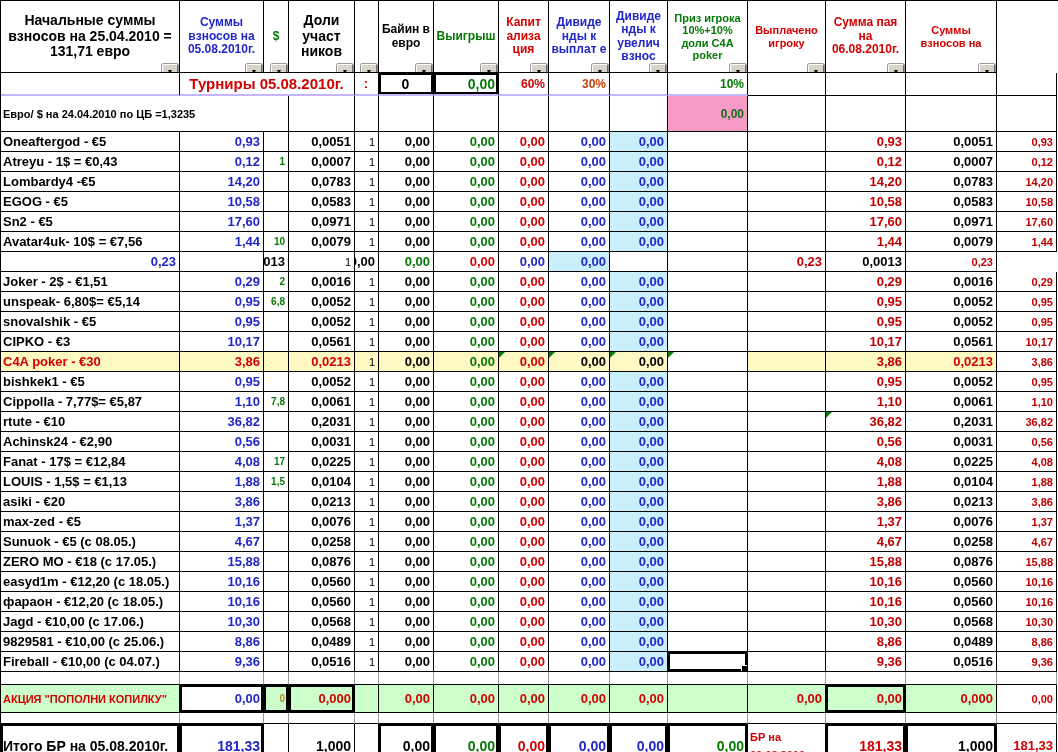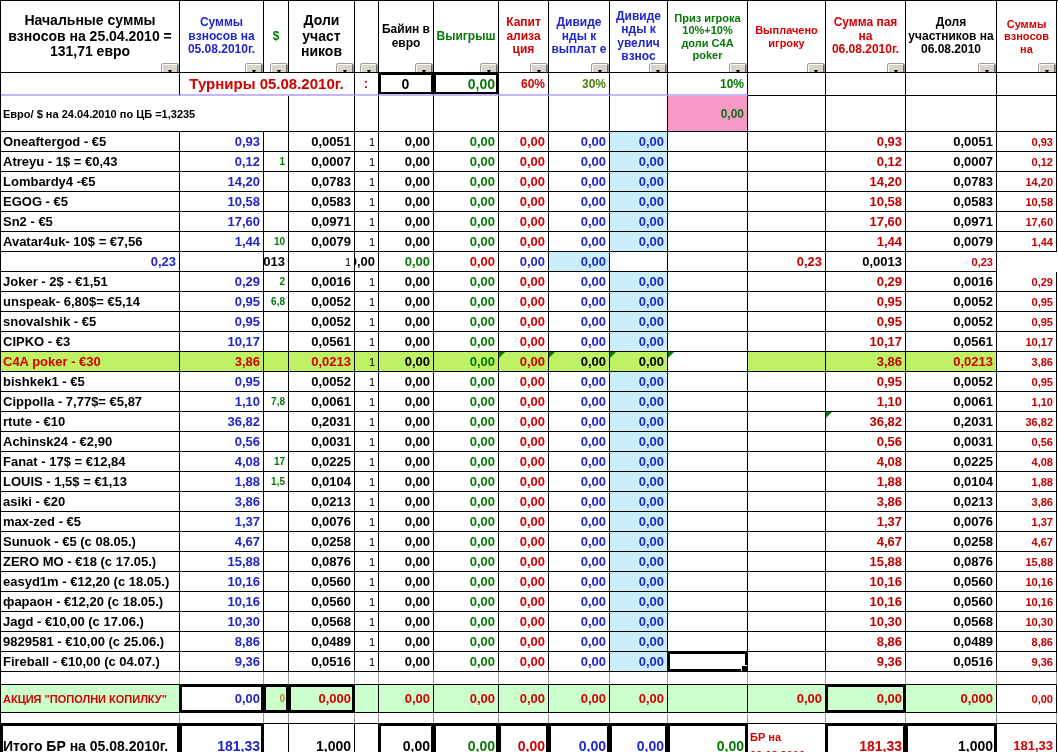--- a/index.html
+++ b/index.html
@@ -23,24 +23,24 @@
   .r-head .cell{height:72px;align-items:center;justify-content:center;text-align:center;line-height:1.12;padding:1px 2px;}
   .r-tour .cell{height:23px;}
   .r-rate .cell{height:36px;}
   .r-data .cell{height:20px;}
   .r-sp1 .cell{height:13px;border-right:1px solid #999;border-bottom:1px solid #000;}
   .r-promo .cell{height:28px;}
   .r-sp2 .cell{height:11px;border-right:1px solid #999;border-bottom:1px solid #000;}
   .r-total .cell{height:45px;}
   
   .t-blue{color:#2026c8}.t-green{color:#067806}.t-red{color:#d40000}
-  .t-dkred{color:#c00000}.t-navy{color:#4d7c0f}.t-black{color:#000}
+  .t-dkred{color:#c00000}.t-navy{color:#c2410c}.t-black{color:#000}
   .t-dkgreen{color:#1a6b1a}.t-orange{color:#bb8820}
   
-  .bg-yellow{background:#bef264}.bg-cyan{background:#c9f0fa}
+  .bg-yellow{background:#fef9c3}.bg-cyan{background:#c9f0fa}
   .bg-pink{background:#f79ac5}.bg-ltgreen{background:#ccffcc}
   
   .fs10{font-size:10px}.fs11{font-size:11px}.fs12{font-size:12px}.fs14{font-size:14px}.fs15{font-size:15px}
   .norm{font-weight:normal}
   .box2{box-shadow:inset 0 0 0 2px #000;}
   .thickb{border-bottom:2px solid #c4b5fd;}
   
   .dd{
     position:absolute;right:1px;bottom:-7px;width:14px;height:13px;z-index:3;
     background:#d8d4cc;border:1px solid;border-color:#fff #6d6d6d #6d6d6d #fff;
@@ -66,21 +66,20 @@
       <div class="cell t-black fs14">Доли участ ников<div class="dd">▼</div></div>
       <div class="cell "><div class="dd">▼</div></div>
       <div class="cell t-black fs12">Байин в евро<div class="dd">▼</div></div>
       <div class="cell t-green fs12">Выигрыш<div class="dd">▼</div></div>
       <div class="cell t-red fs12">Капит ализа ция<div class="dd">▼</div></div>
       <div class="cell t-blue fs12">Дивиде нды к выплат е<div class="dd">▼</div></div>
       <div class="cell t-blue fs12">Дивиде нды к увелич взнос<div class="dd">▼</div></div>
       <div class="cell t-green fs11">Приз игрока 10%+10% доли C4A poker<div class="dd">▼</div></div>
       <div class="cell t-red fs11">Выплачено игроку<div class="dd">▼</div></div>
       <div class="cell t-red fs12">Сумма пая на 06.08.2010г.<div class="dd">▼</div></div>
-      <div class="cell t-black fs12">Доля участников на 06.08.2010<div class="dd">▼</div></div>
       <div class="cell t-red fs11">Суммы взносов на<div class="dd">▼</div></div>
     </div>
     <div class="row r-tour">
       <div class="cell thickb"></div>
       <div class="cell t-red fs15 center thickb" style="grid-column: 2 / span 3;">Турниры 05.08.2010г.</div>
       <div class="cell t-red center thickb">:</div>
       <div class="cell t-black fs14 center box2 thickb">0</div>
       <div class="cell t-green fs14 box2 thickb">0,00</div>
       <div class="cell t-red fs12 thickb">60%</div>
       <div class="cell t-navy fs12 thickb">30%</div>

